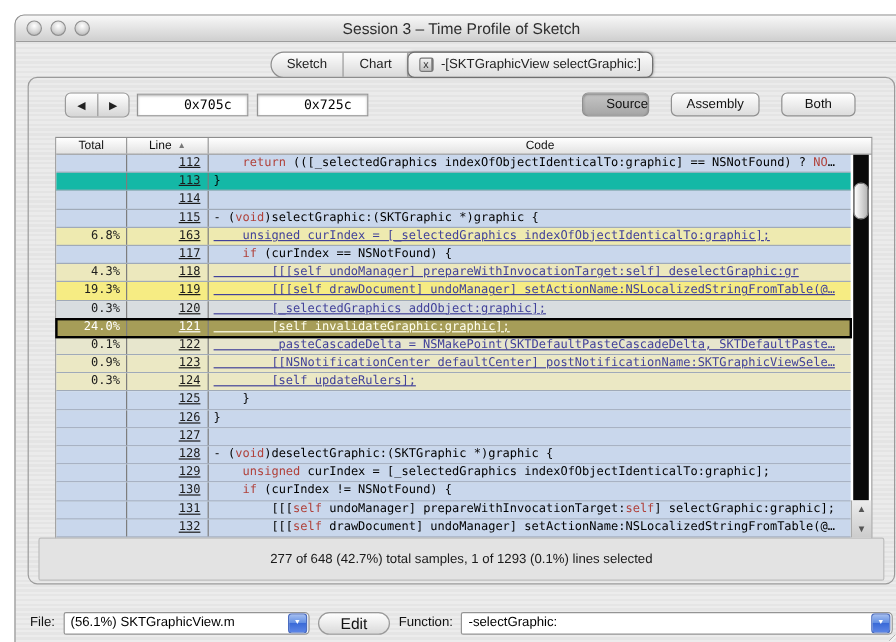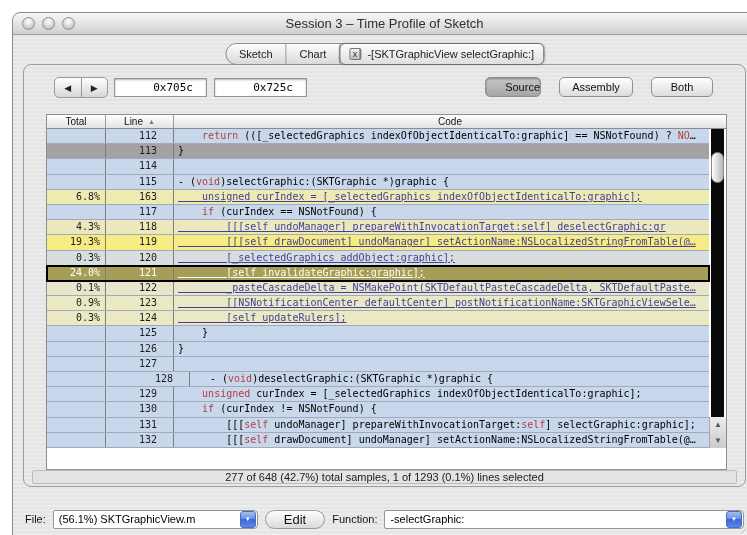--- a/index.html
+++ b/index.html
@@ -51,39 +51,39 @@
   .th{ display:flex; align-items:center; justify-content:center; height:100%;}
   .th-total{ width:59px; border-right:1px solid #9a9a9a;}
   .th-line{ width:68px; border-right:1px solid #9a9a9a; gap:5px;}
   .th-code{ flex:1;}
   .sorttri{ font-size:7px; color:#777;}
   .rows{ position:relative; width:662px;}
   .row{ display:flex; height:15.19px; border-bottom:1px solid #a0aab8; position:relative;}
   .row.sel{ outline:2px solid #000; outline-offset:-1px; z-index:3;}
   .c-total{ width:59px; border-right:1px solid #7d7d7d; text-align:right; padding-right:5px;
     font:10px/14px "DejaVu Sans Mono", monospace; color:#1c1c1c;}
-  .c-line{ width:68px; border-right:1px solid #7d7d7d; text-align:right; padding-right:16px;
-    font:10px/14px "DejaVu Sans Mono", monospace; color:#1c1c1c;}
+  .c-line{ width:68px; border-right:1px solid #7d7d7d; text-align:right; padding-right:6px;
+    font:10px/14px "DejaVu Sans Mono", monospace; color:#1c1c1c;text-decoration:underline;}
   .c-code{ flex:1; overflow:hidden; white-space:pre; font:10px/14px "DejaVu Sans Mono", monospace;
     padding-left:4px; color:#000;}
   .kw{ color:#b0413a;}
   .lnk{ text-decoration:underline; color:#42429a;}
   .row.sel .lnk{ color:#fffff0;}
   .row.sel .c-total,.row.sel .c-line{ color:#ffffff;}
   .filler{ height:21px; background:#fff;}
   
   .sbar{ position:absolute; right:0; top:14px; width:17px; height:319px; background:#fff;}
   .strack{ position:absolute; top:0; left:2px; width:13px; height:288px; background:#0a0a0a;}
   .sthumb{ position:absolute; top:23px; left:0; width:13px; height:31px; border-radius:7px;
     border:1px solid #8a8a8a; background:linear-gradient(90deg,#ffffff,#b5b5b5);}
   .sarrows{ position:absolute; left:0; bottom:0; width:17px; height:31px; border-left:1px solid #aaa;
     background:linear-gradient(#ececec,#cccccc); display:flex; flex-direction:column;}
   .sarrow{ flex:1; display:flex; align-items:center; justify-content:center; font-size:8px; color:#555;}
   
-  .statusbar{ position:absolute; left:8px; right:8px; bottom:2px; height:14px; background:#e3e3e3;
+  .statusbar{ position:absolute; left:8px; right:8px; bottom:2px; height:36px; background:#e3e3e3;
     border:1px solid #bdbdbd; border-radius:2px; display:flex; align-items:center; justify-content:center;
     font-size:11px; color:#1a1a1a;}
   
   .footer{ position:absolute; left:12px; right:12px; bottom:15px; height:20px; display:flex; align-items:center; gap:7px;
     font-size:11px; color:#111;}
   .combo{ height:19px; background:#fff; border:1px solid #949494; border-radius:2px 4px 4px 2px;
     display:flex; align-items:center; overflow:hidden;}
   .combo .val{ flex:1; padding:0 5px; white-space:nowrap; overflow:hidden; font-size:11px; color:#000;}
   .dbtn{ width:16px; height:17px; margin:0 1px; border-radius:3px; border:1px solid #4a6cc0;
     background:linear-gradient(#a6bff0 0%,#6490e4 45%,#3a6ad8 50%,#5d86e6 100%);
@@ -152,21 +152,21 @@
         <div class="th th-code">
           <span>Code</span>
         </div>
       </div>
       <div class="rows">
           <div class="row" style="background: rgb(201, 215, 236);">
             <div class="c-total"></div>
             <div class="c-line">112</div>
             <div class="c-code">    <span class="kw">return</span> (([_selectedGraphics indexOfObjectIdenticalTo:graphic] == NSNotFound) ? <span class="kw">NO</span>…</div>
           </div>
-          <div class="row" style="background: #a3a3a3;">
+          <div class="row" style="background: #14b8a6;">
             <div class="c-total"></div>
             <div class="c-line">113</div>
             <div class="c-code">}</div>
           </div>
           <div class="row" style="background: rgb(201, 215, 236);">
             <div class="c-total"></div>
             <div class="c-line">114</div>
             <div class="c-code"></div>
           </div>
           <div class="row" style="background: rgb(201, 215, 236);">
@@ -227,21 +227,21 @@
           <div class="row" style="background: rgb(201, 215, 236);">
             <div class="c-total"></div>
             <div class="c-line">126</div>
             <div class="c-code">}</div>
           </div>
           <div class="row" style="background: rgb(201, 215, 236);">
             <div class="c-total"></div>
             <div class="c-line">127</div>
             <div class="c-code"></div>
           </div>
-          <div class="row" style="background: rgb(201, 215, 236); gap: 16px;">
+          <div class="row" style="background: rgb(201, 215, 236);">
             <div class="c-total"></div>
             <div class="c-line">128</div>
             <div class="c-code">- (<span class="kw">void</span>)deselectGraphic:(SKTGraphic *)graphic {</div>
           </div>
           <div class="row" style="background: rgb(201, 215, 236);">
             <div class="c-total"></div>
             <div class="c-line">129</div>
             <div class="c-code">    <span class="kw">unsigned</span> curIndex = [_selectedGraphics indexOfObjectIdenticalTo:graphic];</div>
           </div>
           <div class="row" style="background: rgb(201, 215, 236);">

